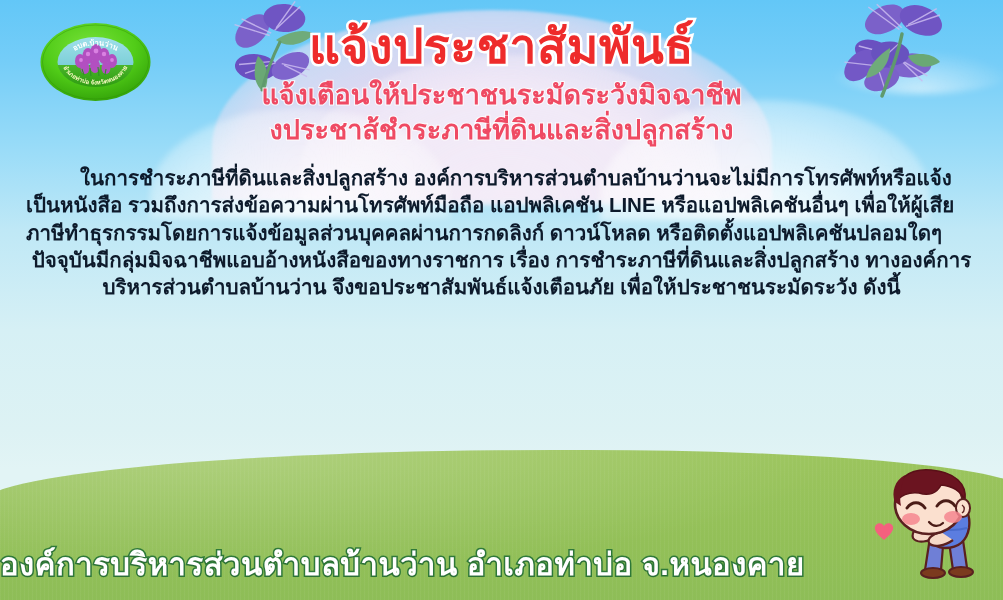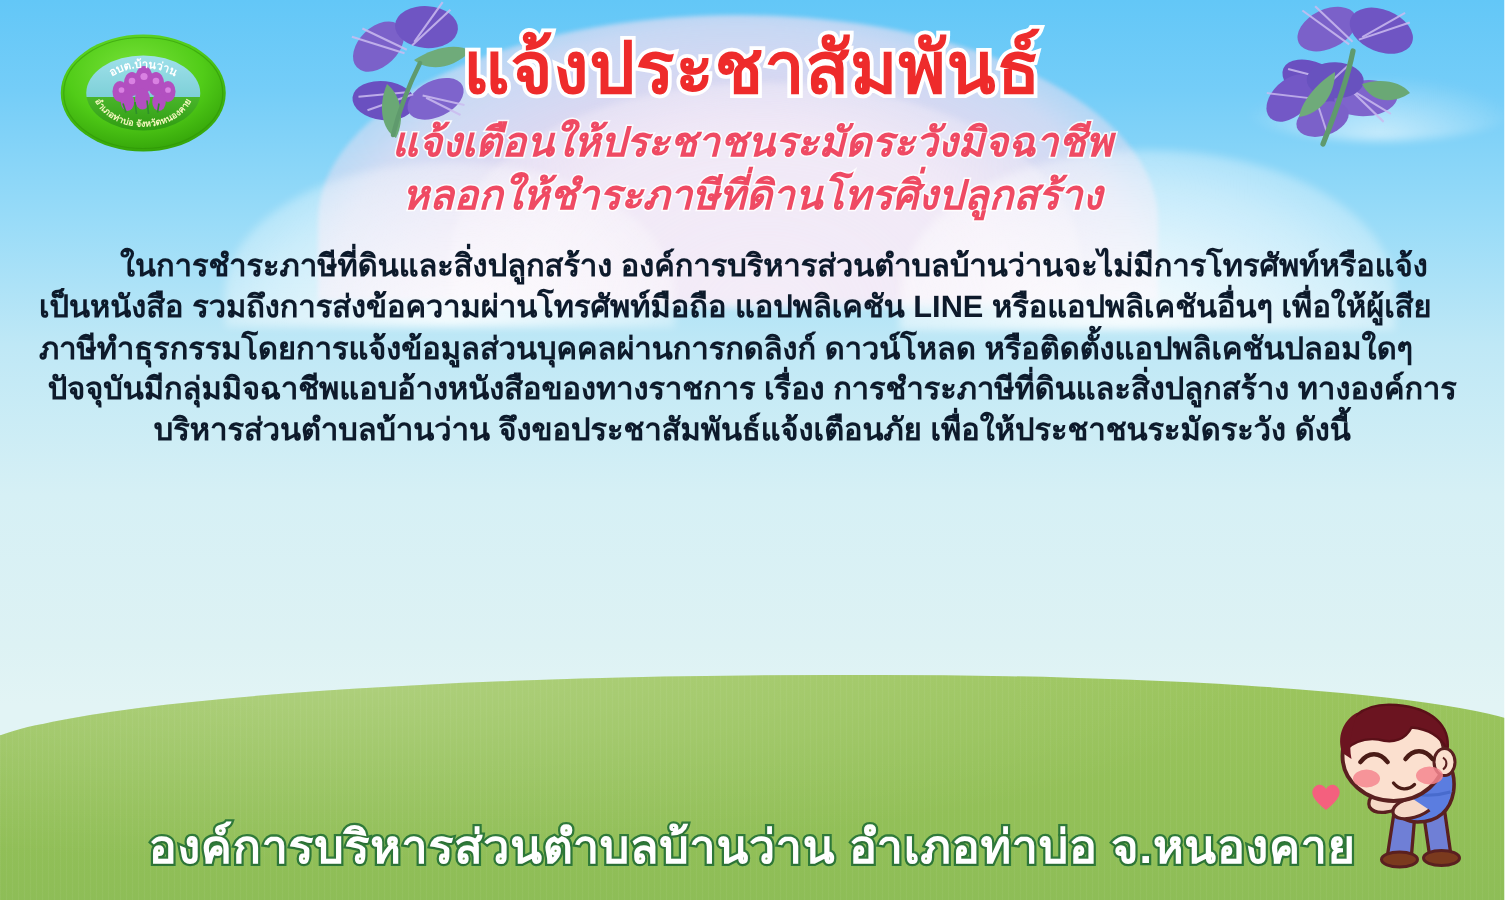--- a/index.html
+++ b/index.html
@@ -153,21 +153,20 @@
        0 0 3px rgba(255,255,255,0.9);
   }
   .sub-title {
     margin: 6px 0 0 0;
     font-size: 27px;
     font-weight: bold;
     line-height: 1.28;
     color: #ef4a63;
     -webkit-text-stroke: 2px rgba(255,255,255,0.85);
     paint-order: stroke fill;
-    font-style: italic;
   }
   .sub-title .line { display: block; }
 
   
   .body-wrap {
     position: absolute;
     left: 26px;
     right: 26px;
     top: 148px;
     color: #0d1a2b;
@@ -178,21 +177,21 @@
   .para { margin: 0 0 0 0; }
   .para.p1 { text-align: center; }
   .para.p2 { margin-top: 16px; text-indent: 54px; }
   .para.p3 { margin-top: 18px; text-indent: 54px; }
 
   
   .footer {
     position: absolute;
     left: 0; right: 0;
     bottom: 11px;
-    text-align: center;
+    text-align: left;
     font-size: 31px;
     font-weight: bold;
     color: #ffffff;
     letter-spacing: 0.5px;
     -webkit-text-stroke: 3px #2f7a3a;
     paint-order: stroke fill;
     text-shadow: 0 1px 1px rgba(30,80,35,0.45);
   }
 
   
@@ -335,21 +334,21 @@
       <path d="M52 52 C 42 58, 30 70, 28 82 C 42 80, 52 68, 52 52 Z" fill="#6fab7a"></path>
       <path d="M70 60 C 82 56, 96 58, 102 66 C 90 74, 76 72, 70 60 Z" fill="#6aa875"></path>
       <path d="M64 38 C 60 58, 52 80, 44 100" stroke="#5f9a6d" stroke-width="3.5" fill="none" stroke-linecap="round"></path>
     </svg>
   </div>
 
   <div class="title-wrap">
     <h1 class="main-title">แจ้งประชาสัมพันธ์</h1>
     <div class="sub-title">
       <span class="line">แจ้งเตือนให้ประชาชนระมัดระวังมิจฉาชีพ</span>
-      <span class="line">หลอกให้ชำระภาษีที่ดิานโทรศิ่งปลูกสร้าง</span>
+      <span class="line">งประชาส้ชำระภาษีที่ดินและสิ่งปลูกสร้าง</span>
     </div>
   </div>
 
   <div class="body-wrap">
     <p class="para p2">ในการชำระภาษีที่ดินและสิ่งปลูกสร้าง องค์การบริหารส่วนตำบลบ้านว่านจะไม่มีการโทรศัพท์หรือแจ้งเป็นหนังสือ รวมถึงการส่งข้อความผ่านโทรศัพท์มือถือ แอปพลิเคชัน LINE หรือแอปพลิเคชันอื่นๆ เพื่อให้ผู้เสียภาษีทำธุรกรรมโดยการแจ้งข้อมูลส่วนบุคคลผ่านการกดลิงก์ ดาวน์โหลด หรือติดตั้งแอปพลิเคชันปลอมใดๆ</p>
     <p class="para p1">ปัจจุบันมีกลุ่มมิจฉาชีพแอบอ้างหนังสือของทางราชการ เรื่อง การชำระภาษีที่ดินและสิ่งปลูกสร้าง ทางองค์การบริหารส่วนตำบลบ้านว่าน จึงขอประชาสัมพันธ์แจ้งเตือนภัย เพื่อให้ประชาชนระมัดระวัง ดังนี้</p>
   </div>
 
   <div class="footer">องค์การบริหารส่วนตำบลบ้านว่าน อำเภอท่าบ่อ จ.หนองคาย</div>
 

